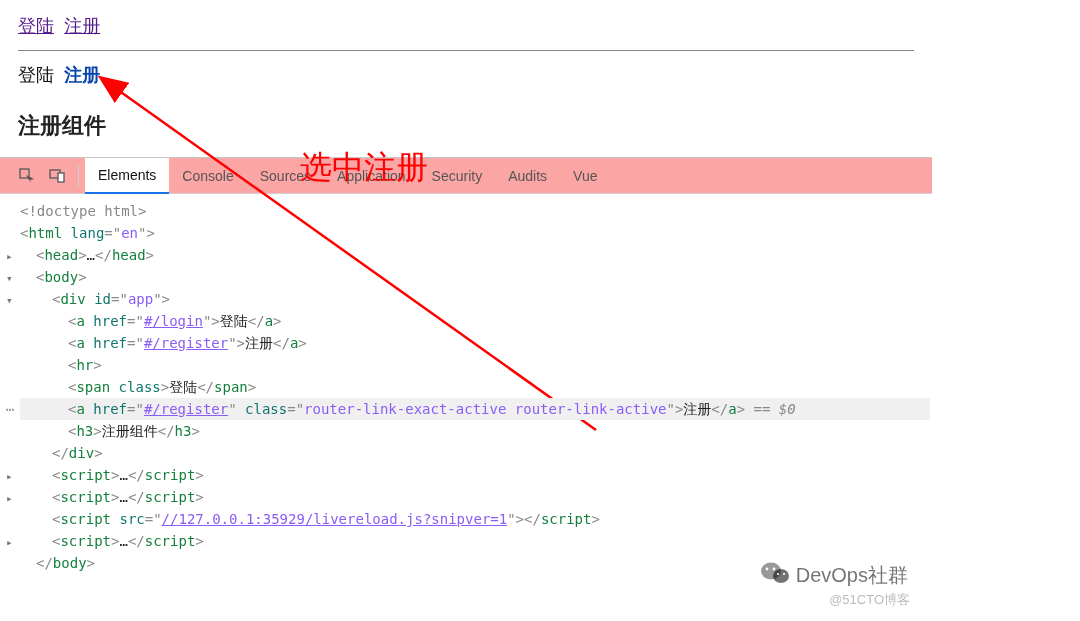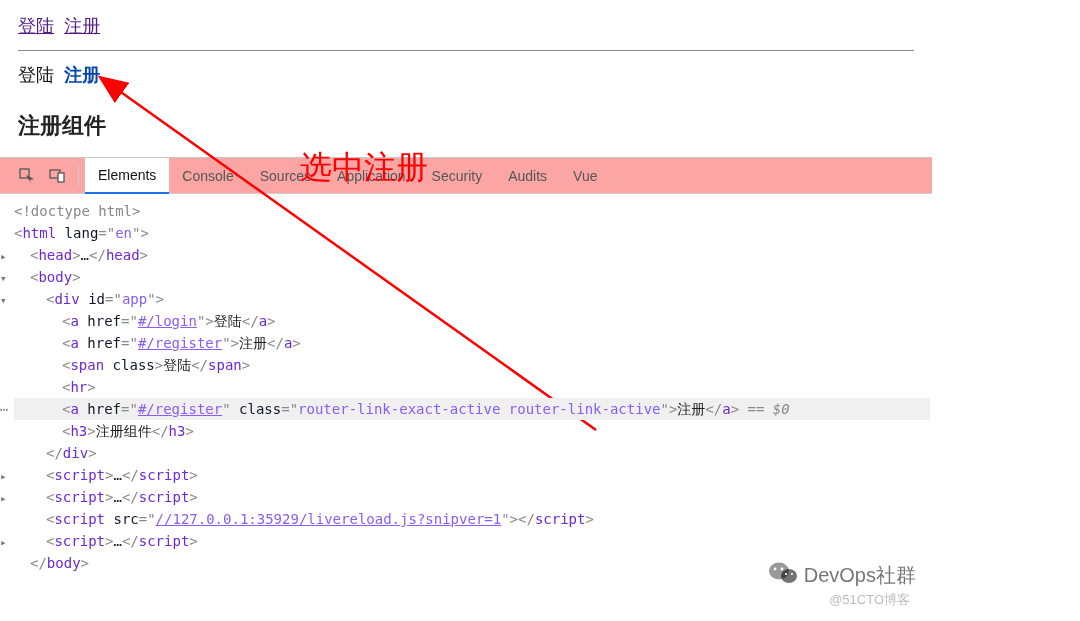--- a/index.html
+++ b/index.html
@@ -31,46 +31,46 @@
     padding-left: 12px;
   }
   .dt-icon-btn {
     width: 26px; height: 26px; display: flex; align-items: center; justify-content: center;
     margin: 0 2px; color: #555;
   }
   .dt-tab { padding: 0 13px; height: 36px; display: flex; align-items: center; color: #555; }
   .dt-tab.active { color: #111; border-bottom: 2px solid #1a73e8; background: #fff; }
   .dom-tree {
     font-family: Consolas, Menlo, monospace; font-size: 14px; line-height: 22px;
-    padding: 6px 2px 2px 14px; color: #333; white-space: nowrap;
+    padding: 6px 2px 2px 20px; color: #333; white-space: nowrap;
     position: relative;
   }
   .dom-line { position: relative; }
   .indent-1 { padding-left: 16px; }
   .indent-2 { padding-left: 32px; }
   .indent-3 { padding-left: 48px; }
   .caret::before {
     content: "▸"; position: absolute; left: -14px; font-size: 11px; color: #777;
     transform: translateY(2px);
   }
   .caret.open::before { content: "▾"; }
   .dom-line.hl { background: #f0f0f0; }
   .ellipsis-gutter {
     position: absolute; left: -14px; color: #999; font-size: 14px;
   }
   .tag-punct { color: #888; }
-  .tag-name { color: #6d28d9; }
-  .attr-name { color: #0f172a; }
+  .tag-name { color: #15803d; }
+  .attr-name { color: #0f766e; }
   .attr-val { color: #8b5cf6; }
   .attr-val.link { text-decoration: underline; }
   .txt { color: #222; }
   .sel-note { color: #888; font-style: italic; }
   
   .watermark {
-    position: absolute; right: 16px; bottom: 30px; display: flex; align-items: center;
+    position: absolute; right: 24px; bottom: 30px; display: flex; align-items: center;
     color: rgba(0,0,0,0.55); font-size: 20px; font-weight: 500;
   }
   .watermark .wm-icon { margin-right: 6px; }
   .watermark-sub {
     position: absolute; right: 22px; bottom: 12px; color: rgba(0,0,0,0.28); font-size: 13px; margin-left: 8px;
   }
 </style>
 </head>
 <body>
 
@@ -132,23 +132,23 @@
       <div class="dom-line indent-1 caret"><span class="tag-punct">&lt;</span><span class="tag-name">head</span><span class="tag-punct">&gt;</span><span class="txt">…</span><span class="tag-punct">&lt;/</span><span class="tag-name">head</span><span class="tag-punct">&gt;</span></div>
 
       <div class="dom-line indent-1 caret open"><span class="tag-punct">&lt;</span><span class="tag-name">body</span><span class="tag-punct">&gt;</span></div>
 
       <div class="dom-line indent-2 caret open"><span class="tag-punct">&lt;</span><span class="tag-name">div</span> <span class="attr-name">id</span><span class="tag-punct">="</span><span class="attr-val">app</span><span class="tag-punct">"&gt;</span></div>
 
       <div class="dom-line indent-3"><span class="tag-punct">&lt;</span><span class="tag-name">a</span> <span class="attr-name">href</span><span class="tag-punct">="</span><span class="attr-val link">#/login</span><span class="tag-punct">"&gt;</span><span class="txt">登陆</span><span class="tag-punct">&lt;/</span><span class="tag-name">a</span><span class="tag-punct">&gt;</span></div>
 
       <div class="dom-line indent-3"><span class="tag-punct">&lt;</span><span class="tag-name">a</span> <span class="attr-name">href</span><span class="tag-punct">="</span><span class="attr-val link">#/register</span><span class="tag-punct">"&gt;</span><span class="txt">注册</span><span class="tag-punct">&lt;/</span><span class="tag-name">a</span><span class="tag-punct">&gt;</span></div>
 
+      <div class="dom-line indent-3"><span class="tag-punct">&lt;</span><span class="tag-name">hr</span><span class="tag-punct">&gt;</span></div>
+
       <div class="dom-line indent-3"><span class="tag-punct">&lt;</span><span class="tag-name">span</span> <span class="attr-name">class</span><span class="tag-punct">&gt;</span><span class="txt">登陆</span><span class="tag-punct">&lt;/</span><span class="tag-name">span</span><span class="tag-punct">&gt;</span></div>
-
-      <div class="dom-line indent-3"><span class="tag-punct">&lt;</span><span class="tag-name">hr</span><span class="tag-punct">&gt;</span></div>
 
       <div class="dom-line indent-3 hl"><span class="ellipsis-gutter">⋯</span><span class="tag-punct">&lt;</span><span class="tag-name">a</span> <span class="attr-name">href</span><span class="tag-punct">="</span><span class="attr-val link">#/register</span><span class="tag-punct">" </span><span class="attr-name">class</span><span class="tag-punct">="</span><span class="attr-val">router-link-exact-active router-link-active</span><span class="tag-punct">"&gt;</span><span class="txt">注册</span><span class="tag-punct">&lt;/</span><span class="tag-name">a</span><span class="tag-punct">&gt;</span><span class="sel-note"> == $0</span></div>
 
       <div class="dom-line indent-3"><span class="tag-punct">&lt;</span><span class="tag-name">h3</span><span class="tag-punct">&gt;</span><span class="txt">注册组件</span><span class="tag-punct">&lt;/</span><span class="tag-name">h3</span><span class="tag-punct">&gt;</span></div>
 
       <div class="dom-line indent-2"><span class="tag-punct">&lt;/</span><span class="tag-name">div</span><span class="tag-punct">&gt;</span></div>
 
       <div class="dom-line indent-2 caret"><span class="tag-punct">&lt;</span><span class="tag-name">script</span><span class="tag-punct">&gt;</span><span class="txt">…</span><span class="tag-punct">&lt;/</span><span class="tag-name">script</span><span class="tag-punct">&gt;</span></div>
 
       <div class="dom-line indent-2 caret"><span class="tag-punct">&lt;</span><span class="tag-name">script</span><span class="tag-punct">&gt;</span><span class="txt">…</span><span class="tag-punct">&lt;/</span><span class="tag-name">script</span><span class="tag-punct">&gt;</span></div>

